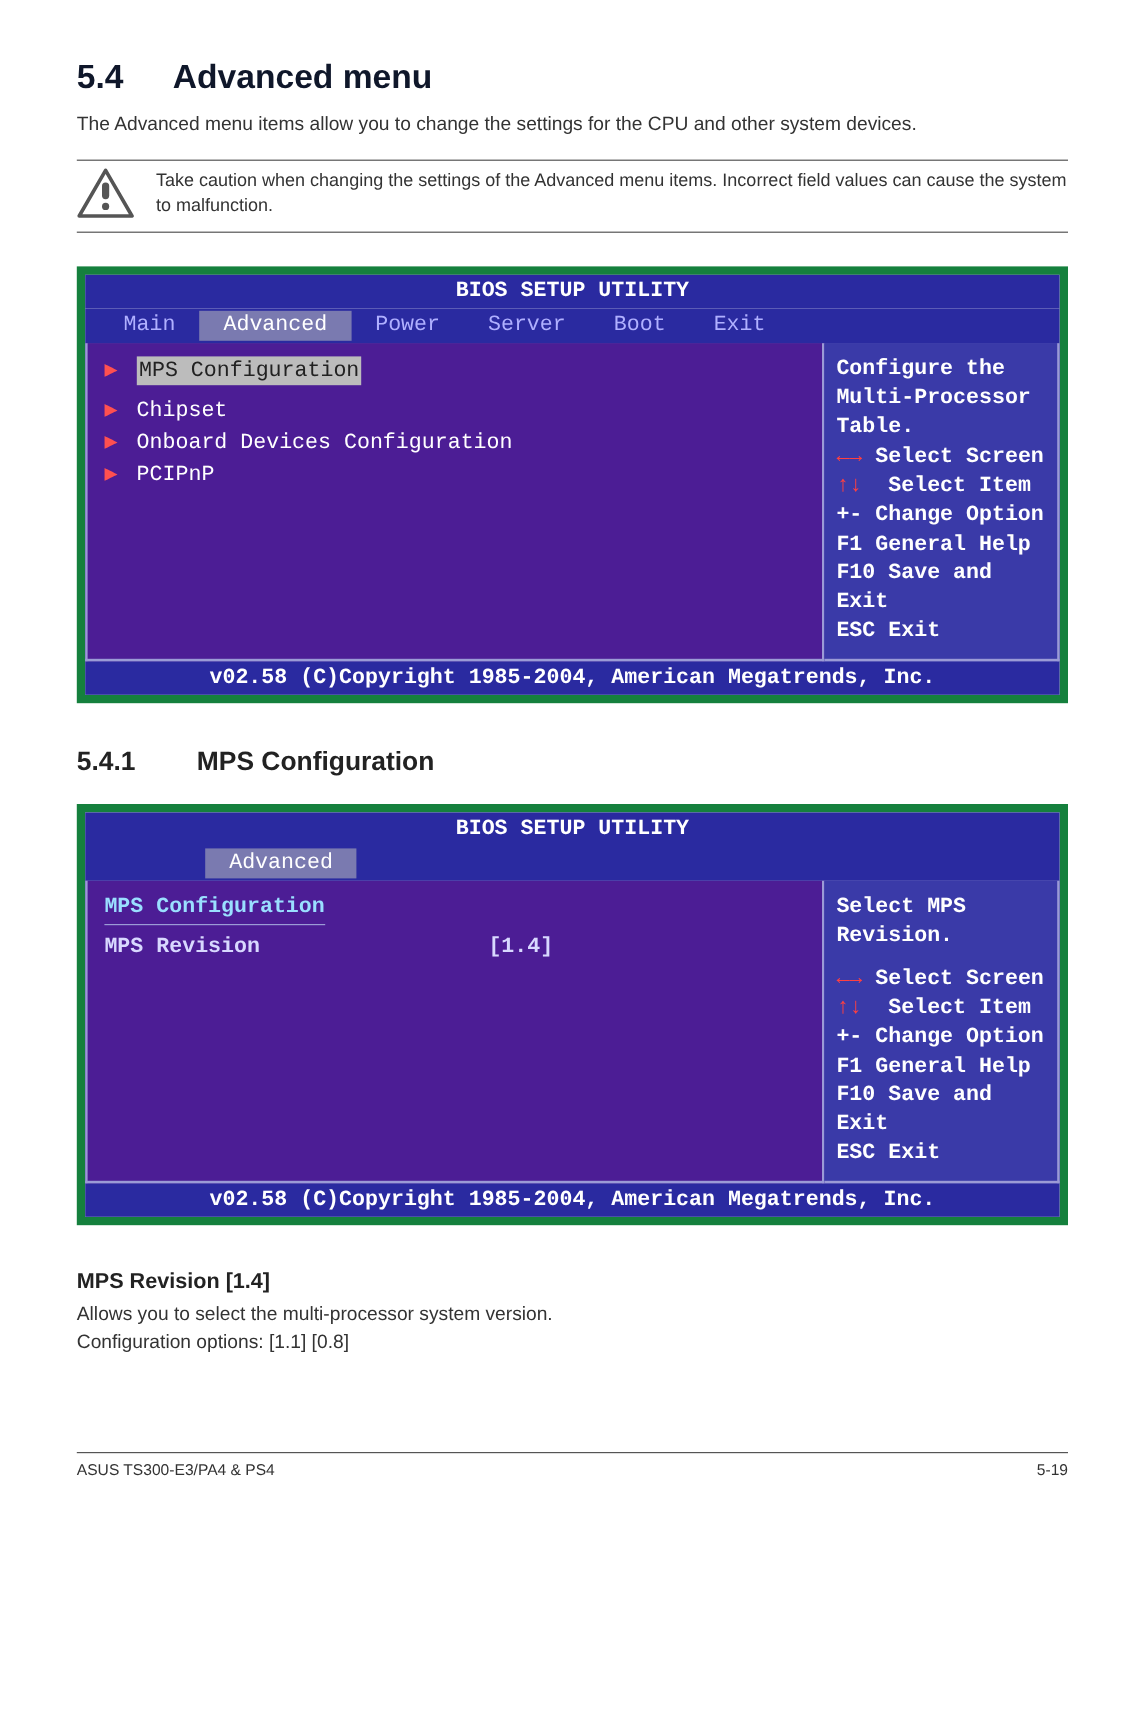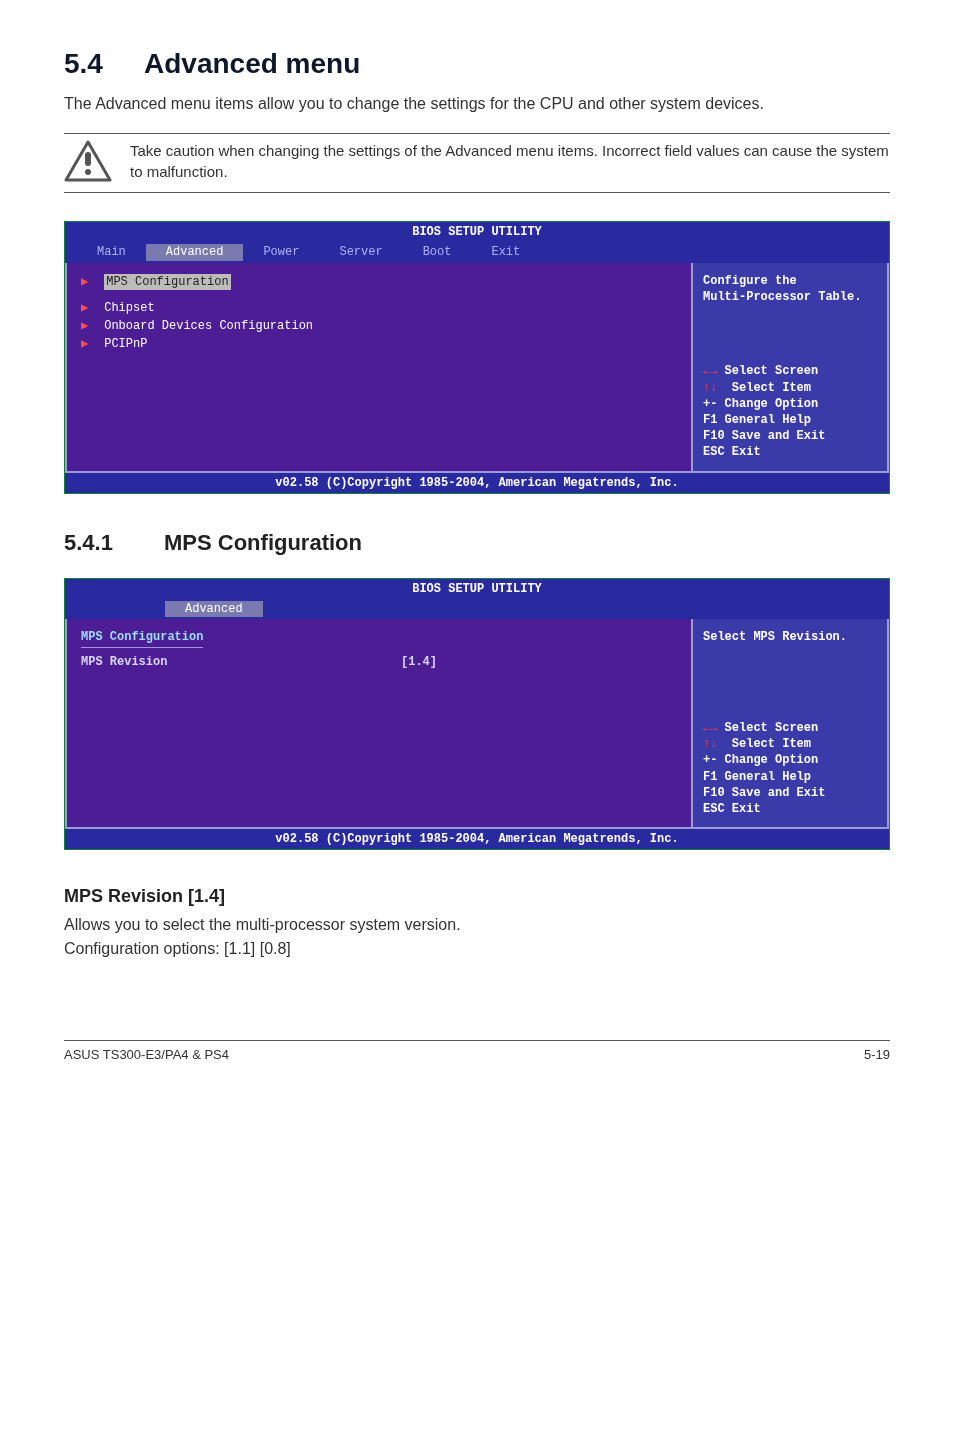--- a/index.html
+++ b/index.html
@@ -24,23 +24,23 @@
     margin: 0 0 18px 0;
   }
   .note-row { display: flex; align-items: flex-start; border-top: 1px solid #555; border-bottom: 1px solid #555; padding: 6px 0; margin-bottom: 28px; }
   .note-icon { width: 48px; flex: 0 0 48px; }
   .note-text { font-size: 15px; line-height: 1.4; padding-left: 18px; }
   .bios {
     width: 100%;
     box-sizing: border-box;
     font-family: "Courier New", monospace;
     color: #fff;
-    font-size: 12px;
+    font-size: 18px;
     line-height: 1.35;
-    border: 1px solid #15803d;
+    border: 7px solid #15803d;
     margin-bottom: 36px;
   }
   .bios .title { background: #2a2aa0; color: #fff; text-align: center; padding: 2px 0; font-weight: bold; }
   .bios .tabs { background: #2a2aa0; color: #b0b0ff; padding: 2px 12px; display: flex; gap: 0; }
   .bios .tabs span { padding: 0 20px; }
   .bios .tabs .sel { background: #7a7ab0; color: #fff; }
   .bios .body { display: flex; background: #2a2aa0; }
   .bios .left {
     flex: 1;
     background: #4c1d95;

